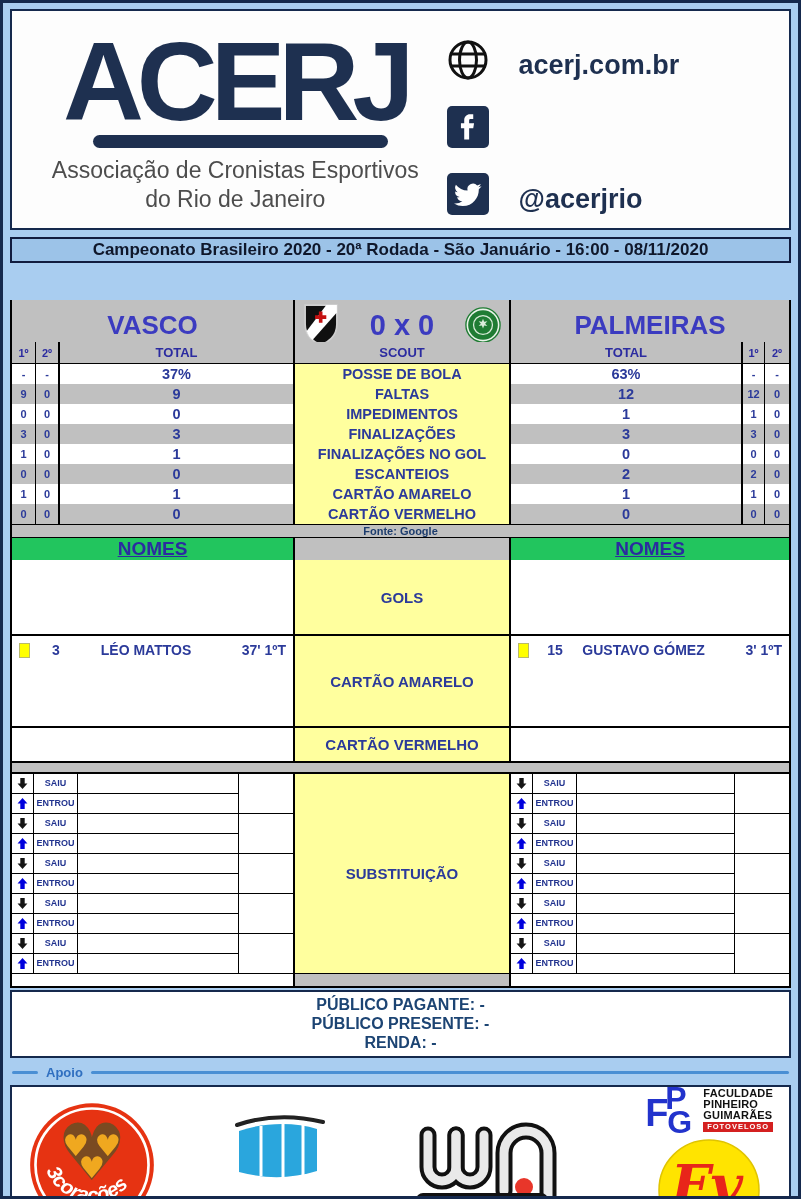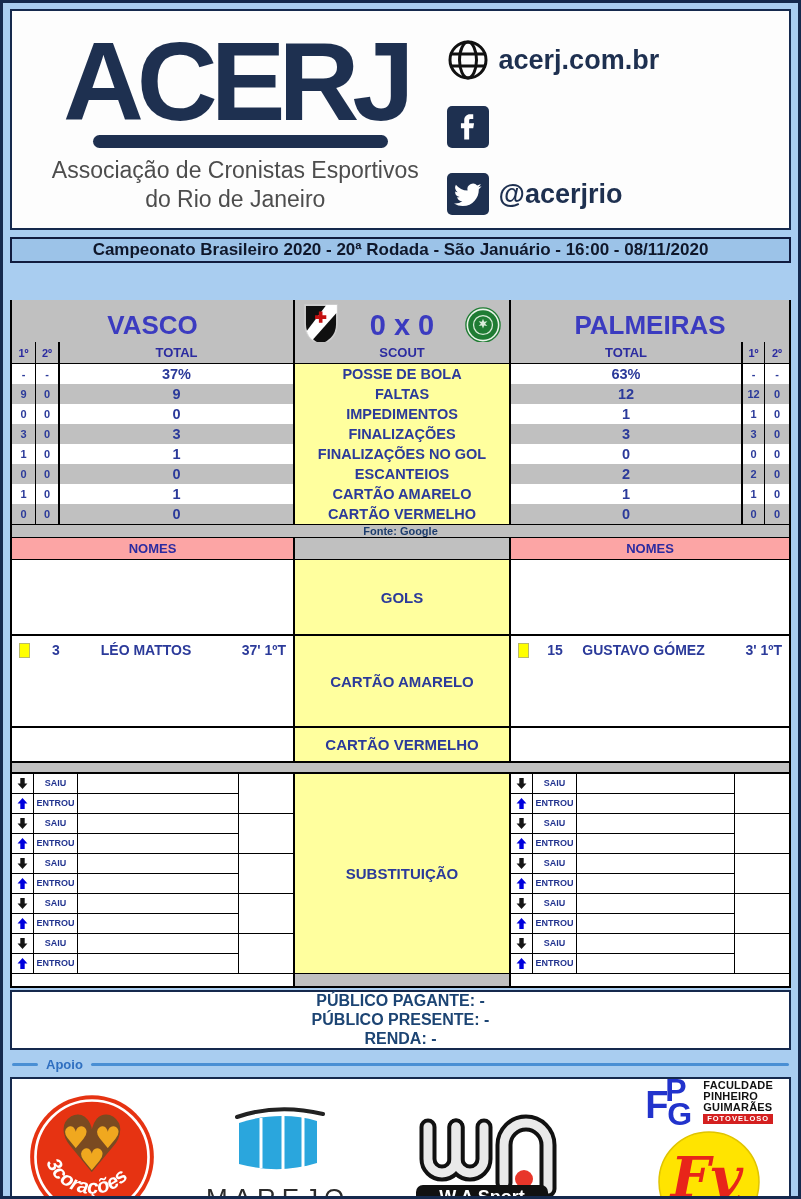--- a/index.html
+++ b/index.html
@@ -6,21 +6,21 @@
   *{box-sizing:border-box;}
   .page{width:801px;height:1199px;background:#a9cdf0;border:3px solid #15294d;padding:6px 7px;
         font-family:"Liberation Sans",sans-serif;position:relative;overflow:hidden;}
   
   .header-box{height:221px;background:#fdfdfd;border:2px solid #15294d;display:flex;padding:8px 14px 4px 18px;}
   .hdr-left{flex:1.25;display:flex;flex-direction:column;align-items:center;justify-content:center;}
   .acerj-text{font-size:112px;font-weight:bold;color:#1e3050;letter-spacing:-7px;line-height:0.92;}
   .acerj-swoosh{width:295px;height:13px;background:#1e3050;border-radius:8px;margin:2px 0 8px 10px;}
   .org-line{font-size:23px;color:#4d4d4d;line-height:1.22;text-align:center;}
   .hdr-right{flex:1;display:flex;flex-direction:column;justify-content:center;gap:14px;padding-left:6px;}
-  .link-row{display:flex;align-items:center;gap:10px;margin-top:11px;}
+  .link-row{display:flex;align-items:flex-end;gap:30px;margin-top:11px;}
   .link-icon{width:42px;height:42px;flex:none;}
   .link-label{font-size:27px;font-weight:bold;color:#1e3050;}
   
   .title-bar{margin-top:7px;height:26px;background:#9cc3e8;border:2px solid #111c3f;display:flex;
              align-items:center;justify-content:center;font-size:17px;font-weight:bold;color:#0f172a;}
   
   .sheet{border:2px solid #000;border-top:none;background:#fff;}
   .grid3{display:grid;grid-template-columns:281px 218px 1fr;}
   .grid7{display:grid;grid-template-columns:24px 24px 233px 218px 1fr 24px 24px;}
   .team-row{height:42px;border-bottom:1px solid #000;margin-top:37px;}
@@ -38,22 +38,22 @@
   .stat-row .c{display:flex;align-items:center;justify-content:center;font-size:14.5px;font-weight:600;color:#2b3a9a;}
   .stat-row.alt .c{background:#c0c0c0;}
   .stat-row .c.scout{background:#ffff9e !important;}
   .stat-row .c.sm{font-size:11px;}
   .br1{border-right:1px solid #000;} .br2{border-right:2px solid #000;}
   .bl2{border-left:2px solid #000;}
   .scout{border-left:2px solid #000;border-right:2px solid #000;}
   .fonte-bar{height:14px;background:#c0c0c0;border-top:1px solid #000;border-bottom:1px solid #000;
              display:flex;align-items:center;justify-content:center;font-size:11px;font-weight:bold;color:#1d3d6e;}
   .names-head{height:22px;border-bottom:1px solid #000;}
-  .names-head .c{background:#fca5a5;display:flex;align-items:center;justify-content:center;
-                 font-size:13px;font-weight:bold;color:#2b2ba0;}
+  .names-head .c{background:#22c55e;display:flex;align-items:center;justify-content:center;
+                 font-size:19px;font-weight:bold;color:#2b2ba0;text-decoration:underline;}
   .midcell{background:#ffff9e;border-left:2px solid #000;border-right:2px solid #000;
            display:flex;align-items:center;justify-content:center;color:#2b3a9a;font-size:15px;font-weight:600;}
   .midgray{background:#c0c0c0;border-left:2px solid #000;border-right:2px solid #000;}
   .names-row{border-bottom:2px solid #000;}
   .names-row.gols{height:76px;}
   .names-row.yellow{height:92px;}
   .names-row.red{height:33px;border-bottom:none;}
   .side-cell{background:#fff;padding-top:3px;}
   .card-entry{display:flex;align-items:center;height:22px;padding:0 7px;}
   .card-sq{width:11px;height:15px;background:#ffff00;border:1px solid #b9b96a;flex:none;}
@@ -70,21 +70,21 @@
   .sub-row{display:flex;height:19.5px;}
   .sub-row:first-child{border-bottom:1px solid #000;}
   .sub-arrow{width:22px;border-right:1px solid #000;display:flex;align-items:center;justify-content:center;}
   .sub-arrow svg{width:11px;height:13px;}
   .sub-label{width:44px;border-right:1px solid #000;font-size:9px;font-weight:600;color:#21338f;
              display:flex;align-items:center;justify-content:center;}
   .sub-name{flex:1;border-right:1px solid #000;}
   .sub-minute{width:54px;}
   .tailrow{height:13px;border-top:1px solid #000;}
   
-  .attend-box{margin-top:2px;border:2px solid #15294d;background:#fff;height:60px;display:flex;
+  .attend-box{margin-top:2px;border:2px solid #15294d;background:#fff;height:68px;display:flex;
               flex-direction:column;align-items:center;justify-content:center;gap:1px;}
   .attend-line{font-size:16px;font-weight:bold;color:#1c4473;}
   
   .apoio-row{display:flex;align-items:center;margin:7px 2px 5px 2px;gap:8px;}
   .apoio-dash{width:26px;height:3px;background:#4a8fd4;border-radius:2px;}
   .apoio-label{font-size:13px;font-weight:bold;color:#2f6fc0;}
   .apoio-line{flex:1;height:3px;background:#4a8fd4;border-radius:2px;}
   .sponsor-box{border:2px solid #15294d;background:#fff;height:160px;display:flex;align-items:center;
                justify-content:space-between;padding:0 16px;}
   .spon{flex:none;display:flex;flex-direction:column;align-items:center;}

